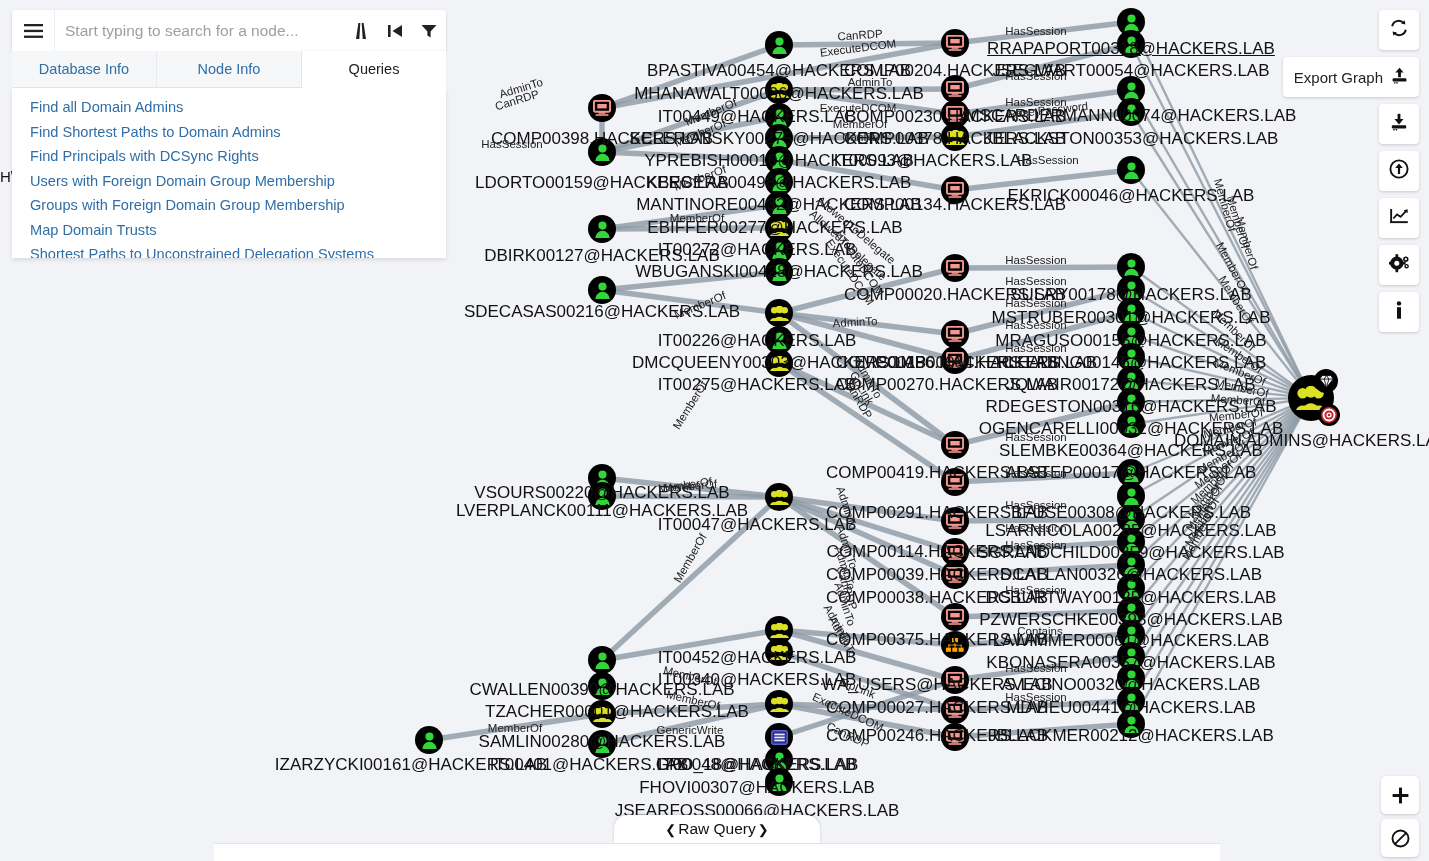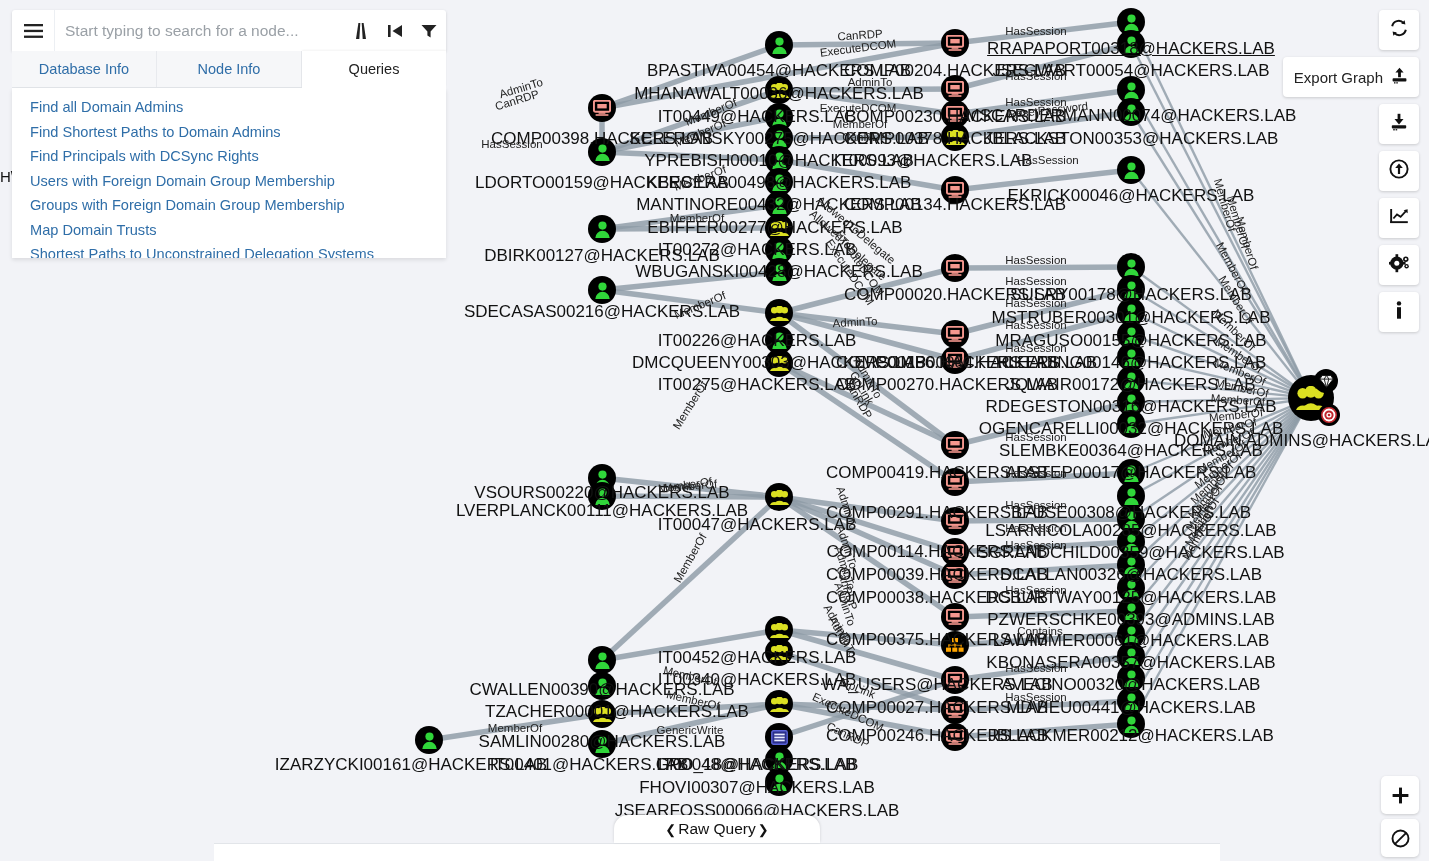--- a/index.html
+++ b/index.html
@@ -908,21 +908,21 @@
         <div class="nlabel" style="left: 1131px; top: 385px;">JQWAIR00172@HACKERS.LAB</div>
         <div class="nlabel" style="left: 1131px; top: 407px;">RDEGESTON00316@HACKERS.LAB</div>
         <div class="nlabel" style="left: 1131px; top: 429px;">OGENCARELLI00032@HACKERS.LAB</div>
         <div class="nlabel" style="left: 1131px; top: 451px;">SLEMBKE00364@HACKERS.LAB</div>
         <div class="nlabel" style="left: 1131px; top: 473px;">ABSTEP00017@HACKERS.LAB</div>
         <div class="nlabel" style="left: 1131px; top: 513px;">BFUSE00308@HACKERS.LAB</div>
         <div class="nlabel" style="left: 1131px; top: 531px;">LSARNICOLA00285@HACKERS.LAB</div>
         <div class="nlabel" style="left: 1131px; top: 553px;">SGRANDCHILD00359@HACKERS.LAB</div>
         <div class="nlabel" style="left: 1131px; top: 575px;">DCALLAN00326@HACKERS.LAB</div>
         <div class="nlabel" style="left: 1131px; top: 598px;">DCBURTWAY00125@HACKERS.LAB</div>
-        <div class="nlabel" style="left: 1131px; top: 620px;">PZWERSCHKE00393@ADMINS.LAB</div>
+        <div class="nlabel" style="left: 1131px; top: 620px;">PZWERSCHKE00393@HACKERS.LAB</div>
         <div class="nlabel" style="left: 1131px; top: 641px;">LAWIMMER00061@HACKERS.LAB</div>
         <div class="nlabel" style="left: 1131px; top: 663px;">KBONASERA00357@HACKERS.LAB</div>
         <div class="nlabel" style="left: 1131px; top: 685px;">AVECINO00320@HACKERS.LAB</div>
         <div class="nlabel" style="left: 1131px; top: 708px;">MDVIEU00441@HACKERS.LAB</div>
         <div class="nlabel" style="left: 1131px; top: 736px;">JBLACKMER00212@HACKERS.LAB</div>
         <div class="nlabel" style="left: 602px; top: 139px;">COMP00398.HACKERS.LAB</div>
         <div class="nlabel" style="left: 602px; top: 183px;">LDORTO00159@HACKERS.LAB</div>
         <div class="nlabel" style="left: 602px; top: 256px;">DBIRK00127@HACKERS.LAB</div>
         <div class="nlabel" style="left: 602px; top: 312px;">SDECASAS00216@HACKERS.LAB</div>
         <div class="nlabel" style="left: 602px; top: 493px;">VSOURS00220@HACKERS.LAB</div>

